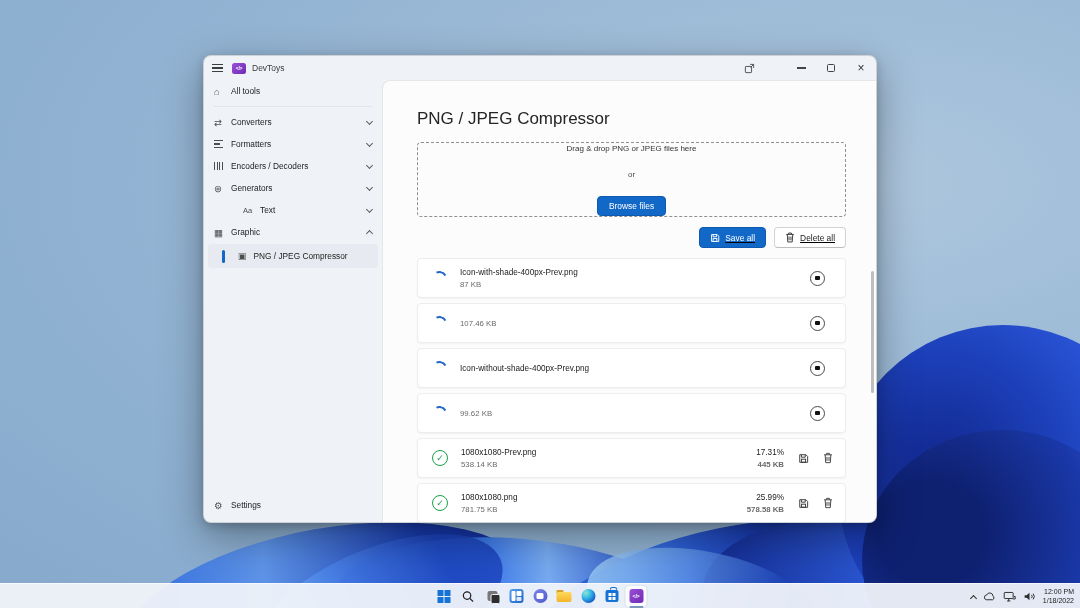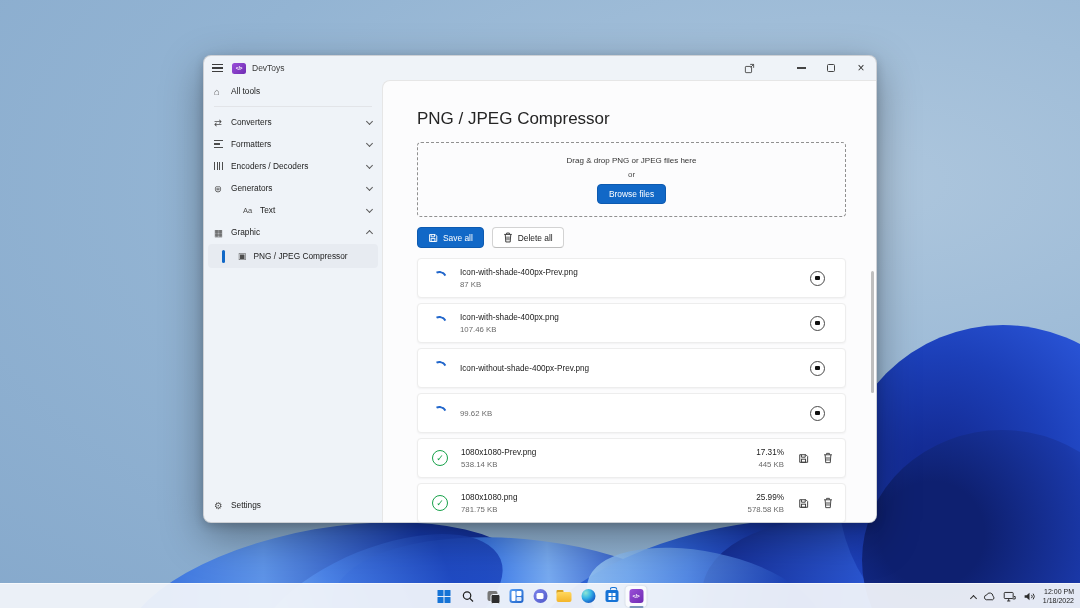--- a/index.html
+++ b/index.html
@@ -68,45 +68,45 @@
   .sub-icon { margin-left:22px; font-size:9px; color:#4d4d4d; }
   .sub-label { font-size:8.3px; color:#1b1b1b; margin-left:7px; }
   .settings-item { position:absolute; bottom:6px; left:0; right:0; }
 
   
   .main { position:absolute; left:178px; top:24px; right:0; bottom:0; background:#fcfcfd;
     border-top-left-radius:8px; border-top:1px solid #e6e6e6; border-left:1px solid #e6e6e6; overflow:hidden; }
   .content { padding:28px 30px 0 34px; }
   .page-title { font-size:17px; font-weight:400; color:#252525; }
   .dropzone { margin-top:13px; height:75px; border:1.5px dashed #909090; border-radius:4px;
-    display:flex; flex-direction:column; align-items:center; justify-content:center; gap:5px; }
+    display:flex; flex-direction:column; align-items:center; justify-content:center; gap:17px; }
   .dz-line { font-size:8px; color:#333; }
   .dz-or { font-size:8px; color:#4a4a4a; }
   .browse-btn { background:#1168c7; color:#fff; font-size:8.4px; padding:4px 11px; border-radius:4px;
     border:1px solid #0d5ab0; }
-  .actions-row { margin-top:10px; display:flex; gap:8px; }
+  .actions-row { margin-top:10px; display:flex; justify-content:flex-end; gap:8px;text-decoration:underline; }
   .btn { height:21px; display:flex; align-items:center; gap:5px; font-size:8.4px; border-radius:4px; padding:0 10px; }
   .btn-primary { background:#1168c7; color:#fff; border:1px solid #0d5ab0; }
   .btn-secondary { background:#fff; color:#1b1b1b; border:1px solid #d3d3d3; border-bottom-color:#bdbdbd; }
   .file-list { margin-top:10px; display:flex; flex-direction:column; gap:5px; }
   .file-row { height:40px; background:#fff; border:1px solid #ededed; border-radius:4px;
     box-shadow:0 1px 2px rgba(0,0,0,.045); display:flex; align-items:center; padding:0 12px 0 14px; }
   .spinner { width:15px; height:15px; border:2.4px solid transparent; border-top-color:#2166cb;
     border-radius:50%; transform:rotate(18deg); flex:none; }
   .check-circle { width:16px; height:16px; border:1.4px solid #18a24a; border-radius:50%;
     color:#18a24a; font-size:9px; display:flex; align-items:center; justify-content:center; flex:none; }
   .file-text { margin-left:13px; display:flex; flex-direction:column; gap:3px; flex:1; min-width:0; }
   .file-name { font-size:8.2px; color:#1b1b1b; }
   .file-size { font-size:7.8px; color:#6a6a6a; }
   .stop-btn { width:15px; height:15px; border:1.1px solid #4a4a4a; border-radius:50%;
     display:flex; align-items:center; justify-content:center; margin-right:8px; flex:none; }
   .stop-btn i { width:4.5px; height:4.5px; background:#111; display:block; border-radius:1px; }
   .stats { display:flex; flex-direction:column; align-items:flex-end; gap:3px; }
   .pct { font-size:8.2px; color:#1b1b1b; }
-  .new-size { font-size:7.8px; color:#6a6a6a; }
+  .new-size { font-size:7.8px; color:#6a6a6a;font-weight:bold; }
   .row-action { margin-left:14px; color:#3c3c3c; display:flex; align-items:center; }
   .scrollbar { position:absolute; right:2px; top:190px; width:3px; height:122px; background:#bfbfbf; border-radius:2px; }
 
   
   .taskbar { position:absolute; left:0; right:0; bottom:0; height:25px; z-index:10;
     background:rgba(241,244,250,.94); border-top:1px solid rgba(255,255,255,.6);
     display:flex; align-items:center; }
   .tb-center { position:absolute; left:50%; transform:translateX(-50%); display:flex; gap:3px; align-items:center; }
   .tb-slot { width:21px; height:21px; border-radius:4px; display:flex; align-items:center; justify-content:center; position:relative; }
   .tb-slot.active { background:rgba(255,255,255,.75); box-shadow:0 0 2px rgba(0,0,0,.12); }
@@ -289,21 +289,20 @@
               <span class="file-size">87 KB</span>
             </span>
             <span class="stop-btn">
                 <i></i>
               </span>
           </div>
 
           <div class="file-row">
             <span class="spinner"></span>
             <span class="file-text">
-              <span class="file-name">Icon-with-shade-400px.png</span>
               <span class="file-size">107.46 KB</span>
             </span>
             <span class="stop-btn">
                 <i></i>
               </span>
           </div>
 
           <div class="file-row">
             <span class="spinner"></span>
             <span class="file-text">

